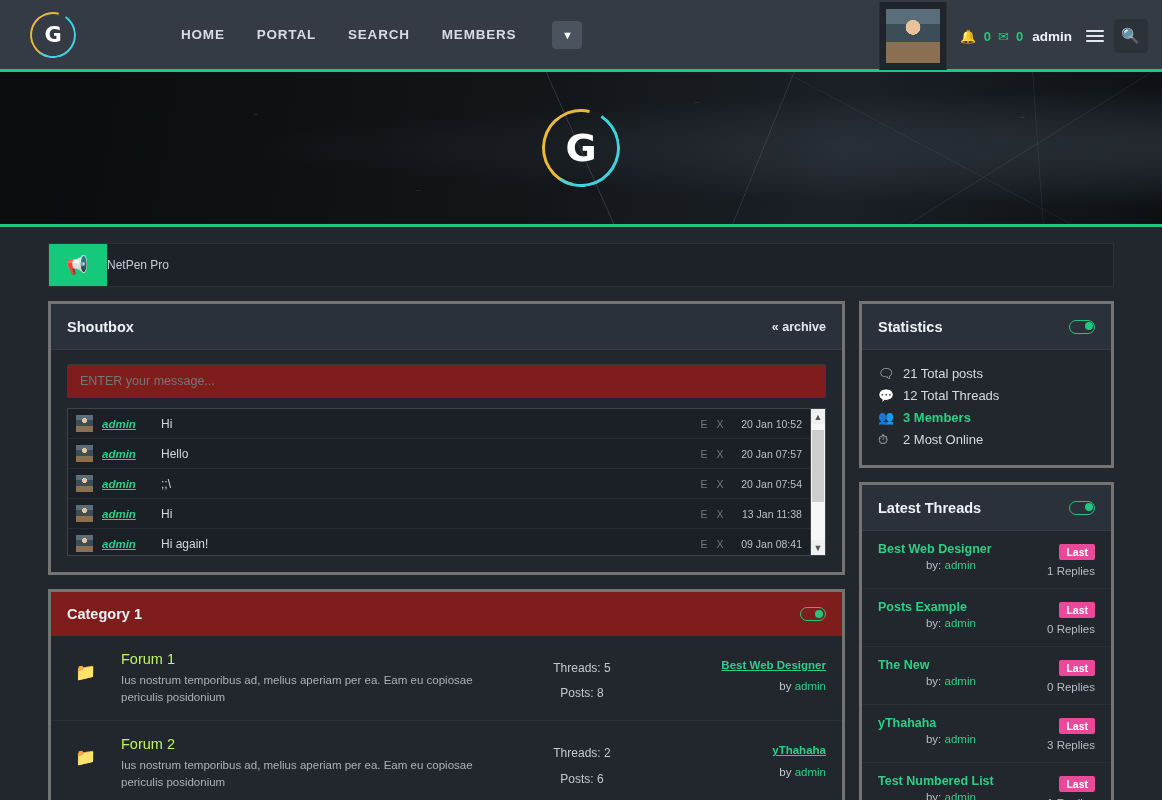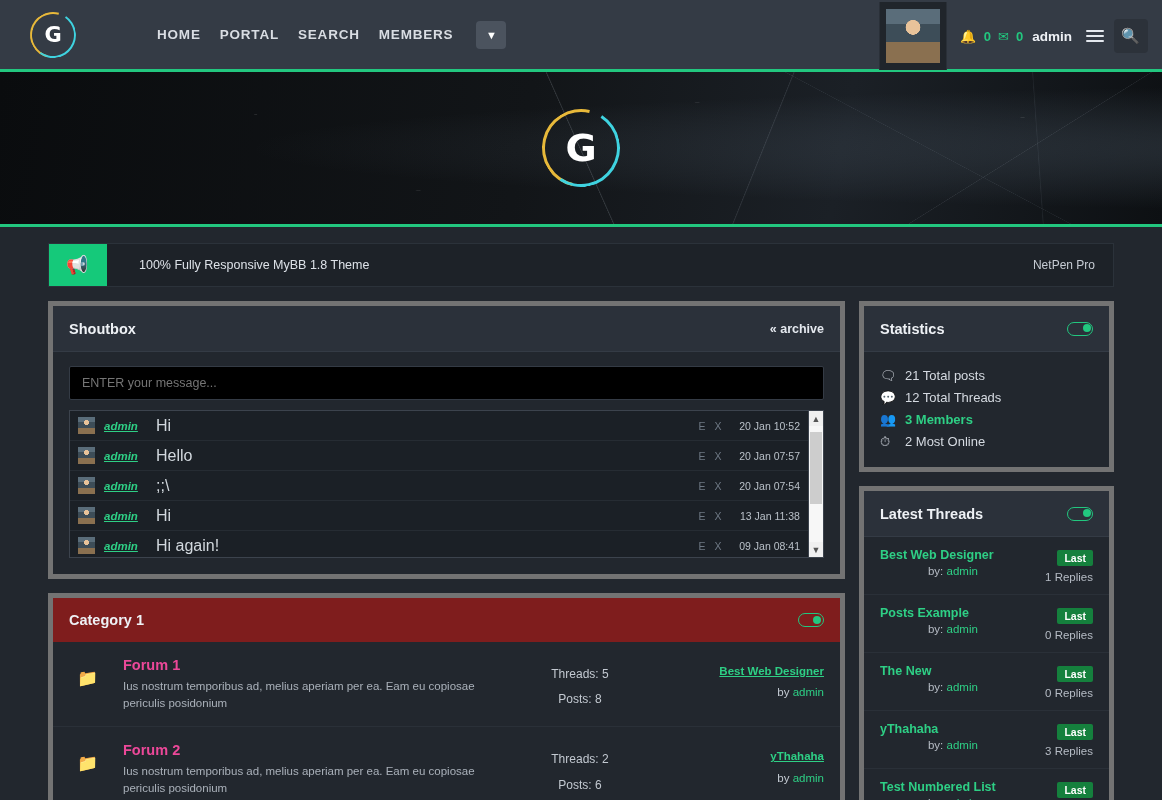--- a/index.html
+++ b/index.html
@@ -17,21 +17,21 @@
     position: relative; border-bottom: 3px solid #22c77f;
   }
   .logo-wrap { width: 105px; display: flex; align-items: center; justify-content: center; }
   .logo-circ { width: 46px; height: 46px; position: relative; }
   .logo-circ .ring { position: absolute; inset: 0; border-radius: 50%; }
   .logo-circ .ring1 { border: 2px solid transparent; border-top-color: #e8b93a; border-left-color: #e8b93a; transform: rotate(-30deg); }
   .logo-circ .ring2 { border: 2px solid transparent; border-right-color: #3fd3e0; border-bottom-color: #3fd3e0; transform: rotate(-10deg); }
   .logo-g { position: absolute; inset: 0; display: flex; align-items: center; justify-content: center;
     color: #fff; font-weight: bold; font-size: 21px; font-family: "DejaVu Sans", sans-serif; letter-spacing: -1px; }
 
-  .mainmenu { display: flex; align-items: flex-start; gap: 11px; margin-left: 48px; }
+  .mainmenu { display: flex; align-items: flex-start; gap: 24px; margin-left: 72px; }
   .mainmenu a {
     color: #d9dde3; text-decoration: none; font-size: 13.5px; font-weight: bold;
     letter-spacing: 0.8px; padding: 6px 4px;
   }
   .menu-more {
     width: 30px; height: 28px; background: #4b535e; border-radius: 4px;
     display: flex; align-items: center; justify-content: center; color: #fff; font-size: 11px;
     margin-left: 8px;
   }
 
@@ -104,68 +104,68 @@
     width: 58px; background: #15c97a; display: flex; align-items: center; justify-content: center;
     color: #fff; font-size: 18px;
   }
   .announce .atext { flex: 1; display: flex; align-items: center; padding-left: 32px; color: #dde2e8; font-size: 12.5px; }
   .announce .aright { display: flex; align-items: center; padding-right: 18px; color: #c6ccd4; font-size: 12px; }
 
   .cols { display: flex; gap: 14px; align-items: flex-start; }
   .left-col { width: 800px; }
   .right-col { width: 256px; }
 
-  .panel { background: #22272e; border: 5px solid #737373; margin-bottom: 14px; }
+  .panel { background: #22272e; border: 3px solid #737373; margin-bottom: 14px; }
   .panel-head {
     height: 46px; background: #2b313a; display: flex; align-items: center; justify-content: space-between;
     padding: 0 16px; border-bottom: 1px solid #343b45;
   }
   .panel-title { color: #eef1f5; font-size: 14.5px; font-weight: bold; }
   .panel-link { color: #e4e8ee; font-size: 12.5px; font-weight: bold; text-decoration: none; }
 
   .toggle { width: 26px; height: 14px; border: 1.5px solid #22c77f; border-radius: 8px; position: relative; }
   .toggle i { position: absolute; right: 1.5px; top: 1.5px; width: 8px; height: 8px; border-radius: 50%; background: #22c77f; }
 
   
   .sb-body { padding: 14px 16px 16px 16px; }
   .sb-input {
-    width: 100%; height: 34px; background: #000000; border: 1px solid #343b45;
+    width: 100%; height: 34px; background: #7f1d1d; border: 1px solid #343b45;
     color: #8b929c; font-size: 12.5px; padding: 0 12px; border-radius: 2px;
     font-family: "Liberation Sans", sans-serif;
   }
   .sb-list {
     margin-top: 10px; border: 1px solid #3c434d; background: #1b2026;
     height: 148px; overflow: hidden; position: relative; display: flex;
   }
   .sb-rows { flex: 1; }
   .sb-row {
     display: flex; align-items: center; height: 30px; padding: 0 8px;
     border-bottom: 1px solid #262c33;
   }
   .sb-av {
     width: 17px; height: 17px; flex: 0 0 17px; margin-right: 9px;
     background:
       radial-gradient(circle at 50% 32%, #e8c39a 0 18%, transparent 19%),
       linear-gradient(180deg,#5a6d7a 0 30%, #3d4d58 30% 62%, #8a7050 62% 100%);
   }
   .sb-user { color: #2ecf85; font-size: 11.5px; font-style: italic; font-weight: bold; width: 52px; }
-  .sb-msg { color: #d2d8de; font-size: 16px; flex: 1; }
+  .sb-msg { color: #d2d8de; font-size: 12px; flex: 1; margin-left: 7px; }
   .sb-act { color: #6e7884; font-size: 10.5px; width: 16px; text-align: center; }
   .sb-time { color: #b9c0c8; font-size: 10.5px; width: 74px; text-align: right; }
   .sb-scroll { width: 15px; background: #f0f0f0; border-left: 1px solid #3c434d; position: relative; display: flex; flex-direction: column; }
   .sb-scroll .arw { height: 15px; display: flex; align-items: center; justify-content: center; color: #555; font-size: 9px; background: #f0f0f0; }
   .sb-scroll .track { flex: 1; position: relative; background: #f7f7f7; }
   .sb-scroll .thumb { position: absolute; top: 6px; left: 1px; right: 1px; height: 72px; background: #cdcdcd; }
 
   
   .cat-head { height: 44px; background: #7f1d1d; display: flex; align-items: center; justify-content: space-between; padding: 0 16px; }
   .forum-row { display: flex; align-items: flex-start; padding: 14px 16px 14px 0; border-bottom: 1px solid #2a3038; background: #22272e; }
   .forum-row .ficon { width: 70px; flex: 0 0 70px; display: flex; align-items: center; justify-content: center; padding-top: 12px; color: #4e5864; font-size: 17px; }
   .f-main { flex: 1; padding-right: 16px; }
-  .f-title { color: #ec4899; font-size: 14.5px; font-weight: bold; text-decoration: none; display: inline-block; }
+  .f-title { color: #bef264; font-size: 14.5px; font-weight: normal; text-decoration: none; display: inline-block; }
   .f-desc { color: #aab1ba; font-size: 11.5px; line-height: 1.45; margin-top: 4px; max-width: 390px; }
   .f-stats { width: 128px; flex: 0 0 128px; text-align: center; color: #c3c9d1; font-size: 12px; line-height: 2.1; padding-top: 6px; }
   .f-last { width: 180px; flex: 0 0 180px; text-align: right; font-size: 11.5px; line-height: 1.85; padding-top: 5px; }
   .f-last .lt { color: #2ecf85; font-weight: bold; display: block; }
   .f-last .ld { color: #c3c9d1; display: block; }
   .f-last .lb { color: #c3c9d1; display: block; }
   .f-last .lb a { color: #2ecf85; text-decoration: none; }
 
   
   .stat-body { padding: 12px 16px 14px 16px; }
@@ -173,21 +173,21 @@
   .stat-row .si { color: #c9ced6; font-size: 13px; width: 17px; }
   .stat-row .sv { color: #d5dae1; }
   .stat-row.green .sv, .stat-row.green { color: #2ecf85; font-weight: bold; }
   .stat-row.green .si { color: #c9ced6; font-weight: normal; }
 
   .lt-row { display: flex; justify-content: space-between; align-items: flex-start; padding: 11px 16px; border-bottom: 1px solid #2a3038; }
   .lt-left .ltt { color: #2ecf85; font-size: 12.5px; font-weight: bold; text-decoration: none; display: block; }
   .lt-left .ltb { color: #b6bcc5; font-size: 11.5px; margin-top: 3px; margin-left: 48px; }
   .lt-left .ltb a { color: #2ecf85; text-decoration: none; }
   .lt-right { text-align: right; }
-  .lt-badge { display: inline-block; background: #15803d; color: #fff; font-size: 10.5px; font-weight: bold; padding: 2px 7px; border-radius: 2px; }
+  .lt-badge { display: inline-block; background: #ec4899; color: #fff; font-size: 10.5px; font-weight: bold; padding: 2px 7px; border-radius: 2px; }
   .lt-rep { color: #b6bcc5; font-size: 11.5px; margin-top: 5px; }
 </style>
 </head>
 <body>
 
 <div class="page">
 
   <div class="topnav">
     <div class="logo-wrap">
       <div class="logo-circ">
@@ -232,21 +232,20 @@
         <span class="ring r2"></span>
         <span class="gl">G</span>
       </div>
     </div>
   </div>
 
   <div class="content">
 
     <div class="announce">
       <div class="mega">📢</div>
-      <div class="atext">100% Fully Responsive MyBB 1.8 Theme</div>
       <div class="aright">NetPen Pro</div>
     </div>
 
     <div class="cols">
 
       <div class="left-col">
 
         <div class="panel">
           <div class="panel-head">
             <span class="panel-title">Shoutbox</span>

